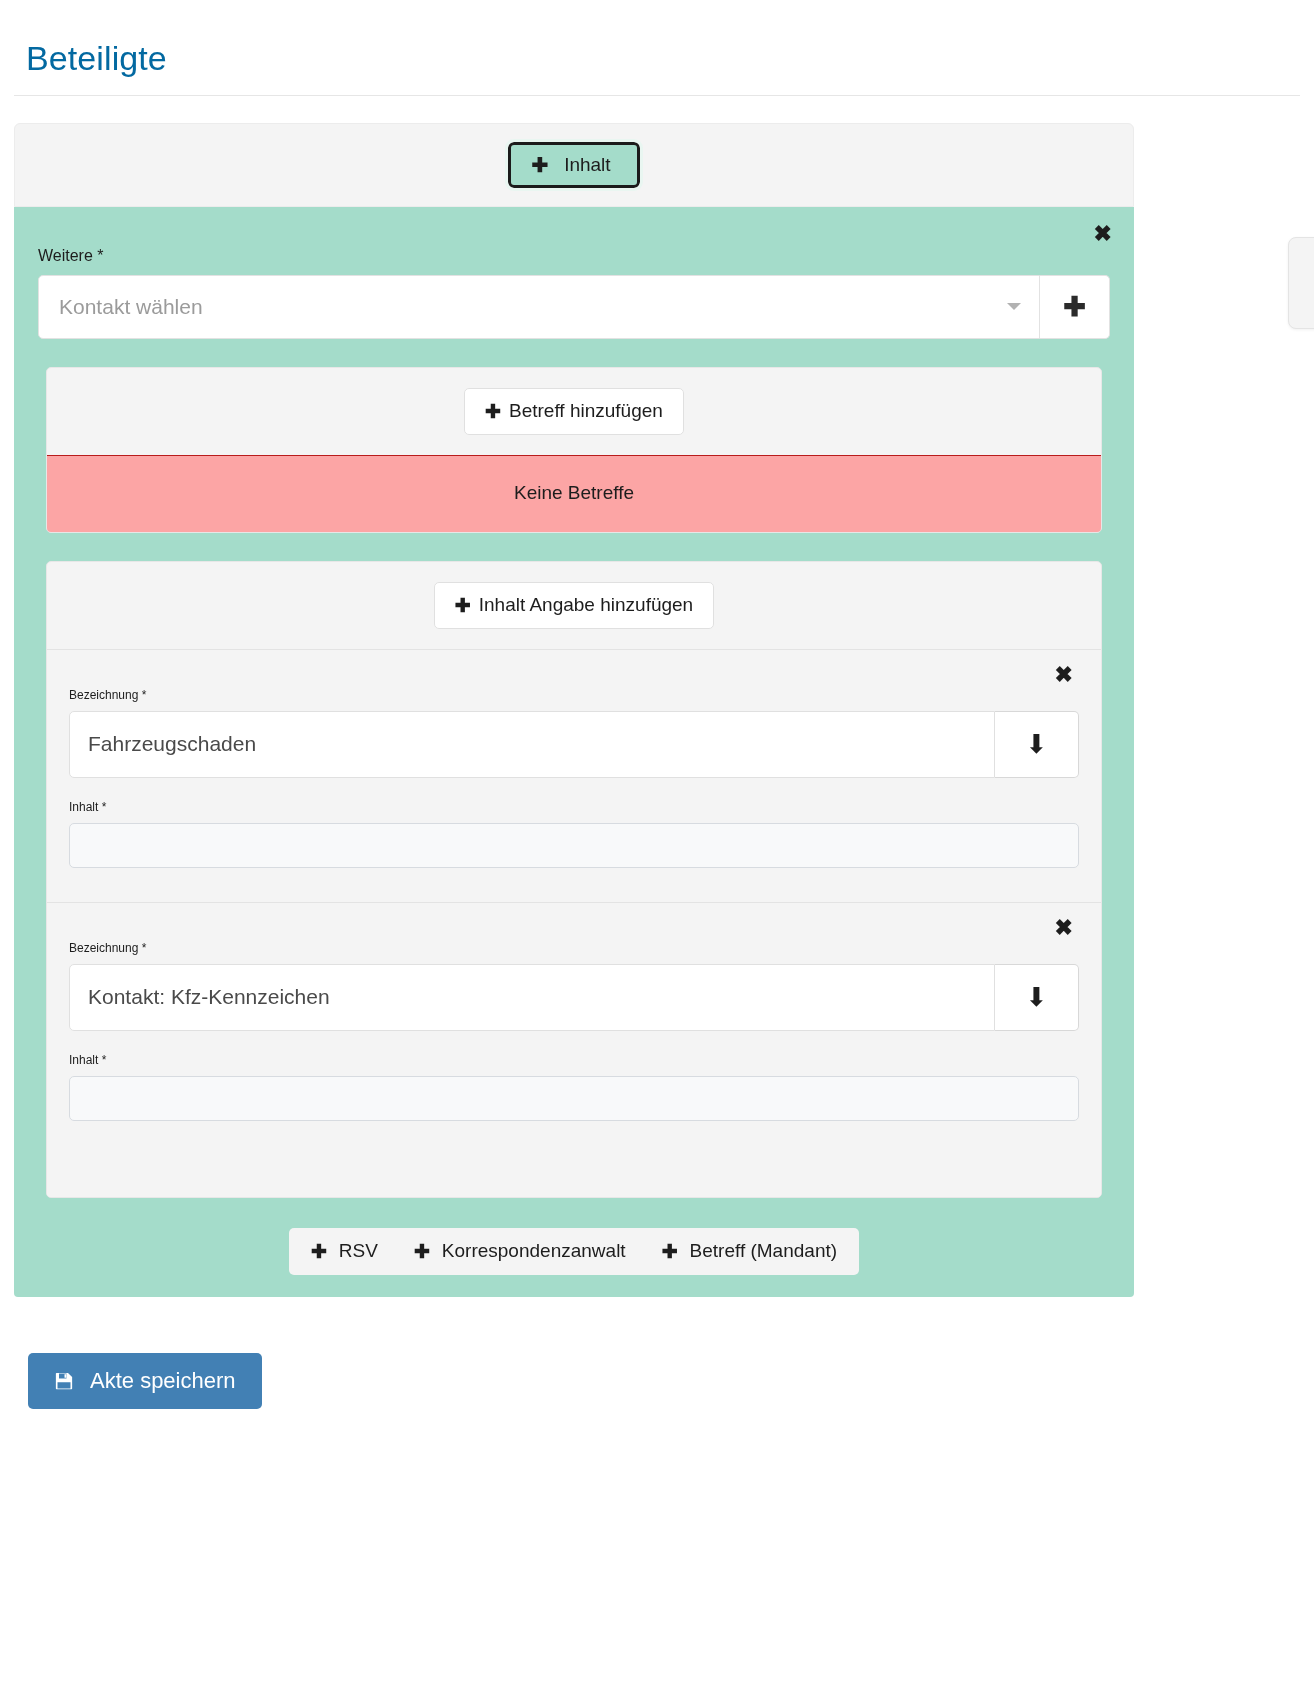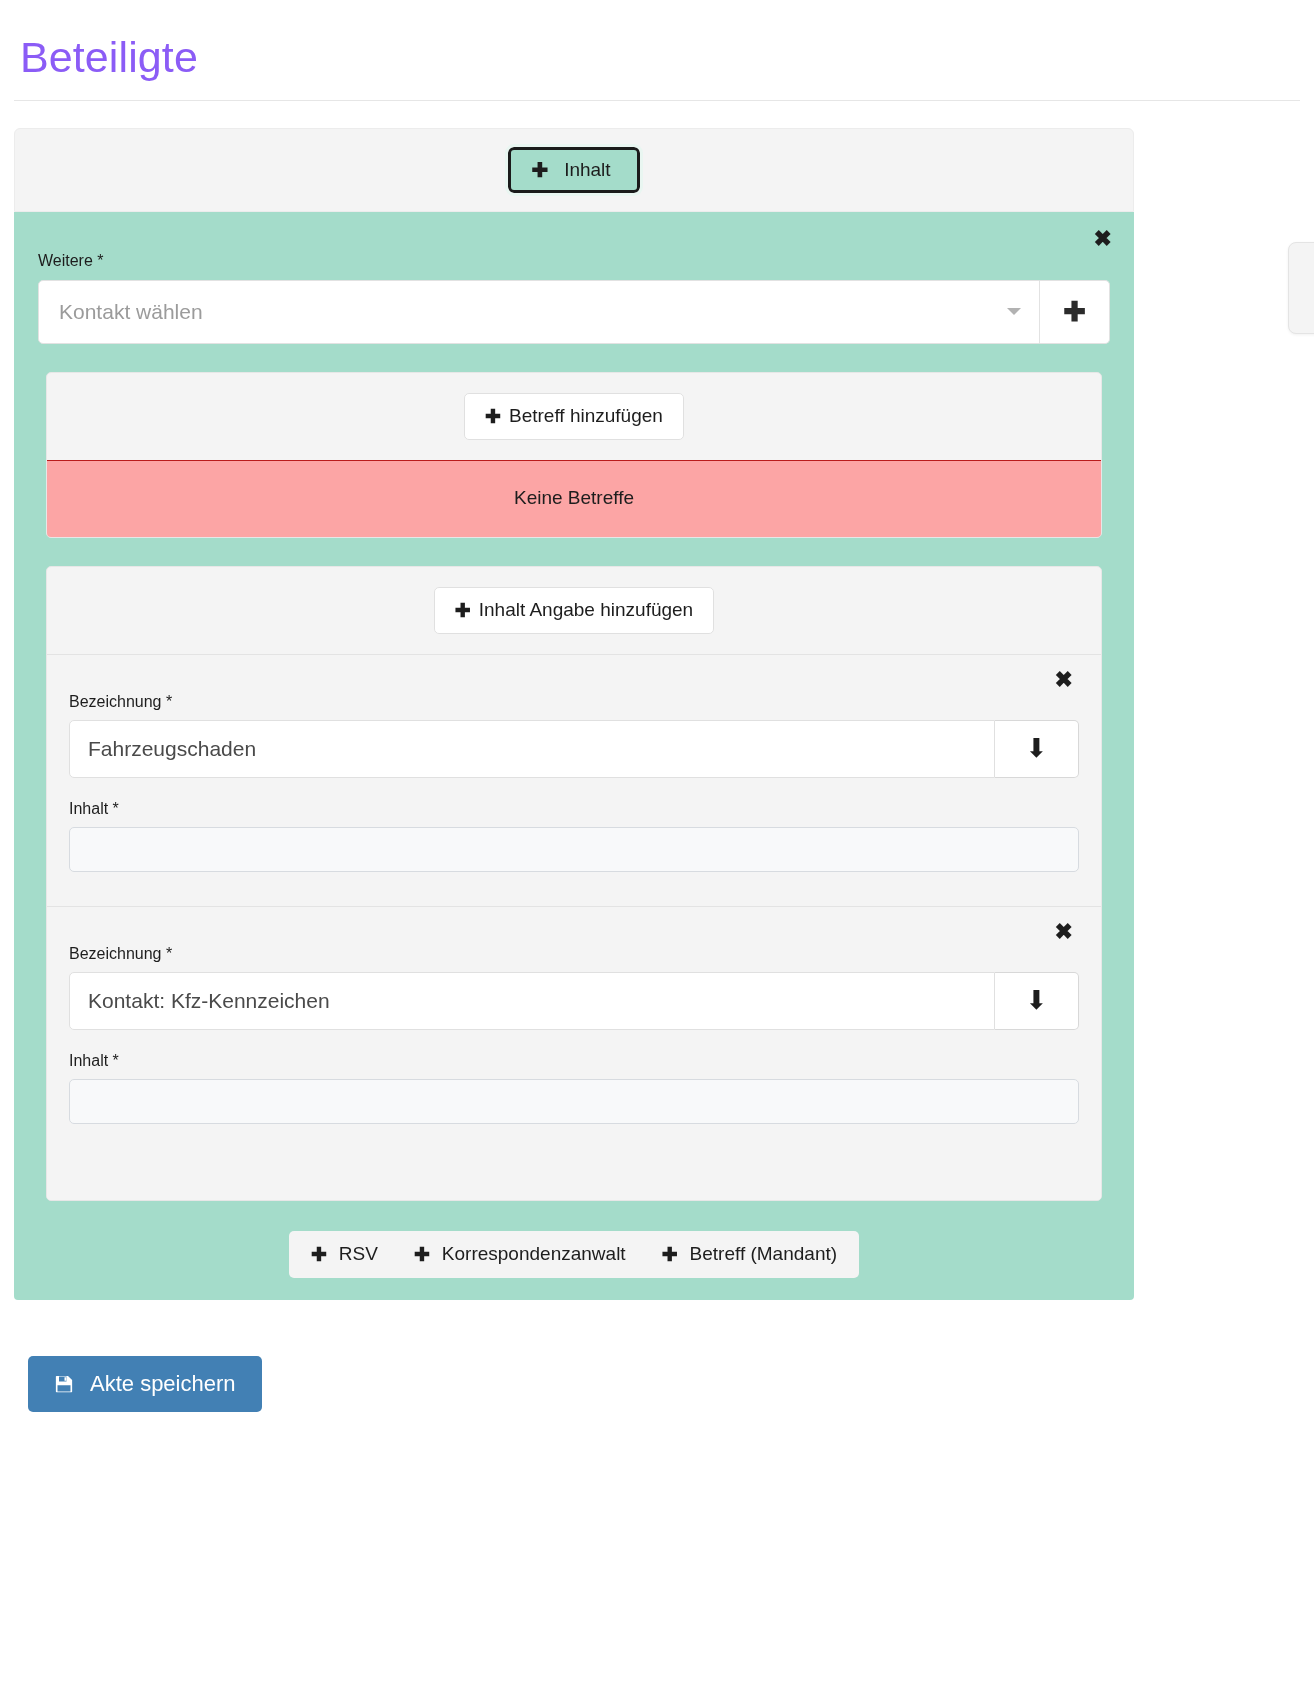--- a/index.html
+++ b/index.html
@@ -16,25 +16,25 @@
     min-height: 1690px;
     position: relative;
     overflow: hidden;
   }
 
   
   .page-head {
     padding: 26px 14px 12px 14px;
   }
   .page-title {
-    font-size: 43px;
+    font-size: 34px;
     font-weight: 400;
     line-height: 1.2;
-    color: #8b5cf6;
-    margin: 6px;
+    color: #0369a1;
+    margin: 12px;
     letter-spacing: .1px;
   }
   .head-rule {
     height: 1px;
     background: #e6e6e6;
     margin: 16px 0 0 0;
   }
 
   
   .outer {
@@ -202,31 +202,31 @@
     padding: 8px 22px 26px 22px;
     background: #f4f4f4;
     position: relative;
   }
   .angabe-close {
     display: flex;
     justify-content: flex-end;
     padding: 6px 6px 0 0;
   }
   .sub-label {
-    font-size: 16px;
+    font-size: 12px;
     color: #1d1d1d;
     margin: 2px 0 9px 0;
   }
   .bez-row { display: flex; align-items: stretch; }
   .bez-input {
     flex: 1;
     background: #ffffff;
     border: 1px solid #e0e0e0;
     border-radius: 5px 0 0 5px;
-    height: 58px;
+    height: 67px;
     display: flex;
     align-items: center;
     padding: 0 18px;
     font-size: 21px;
     color: #4a4a4a;
   }
   .bez-btn {
     width: 84px;
     background: #ffffff;
     border: 1px solid #d8d8d8;

